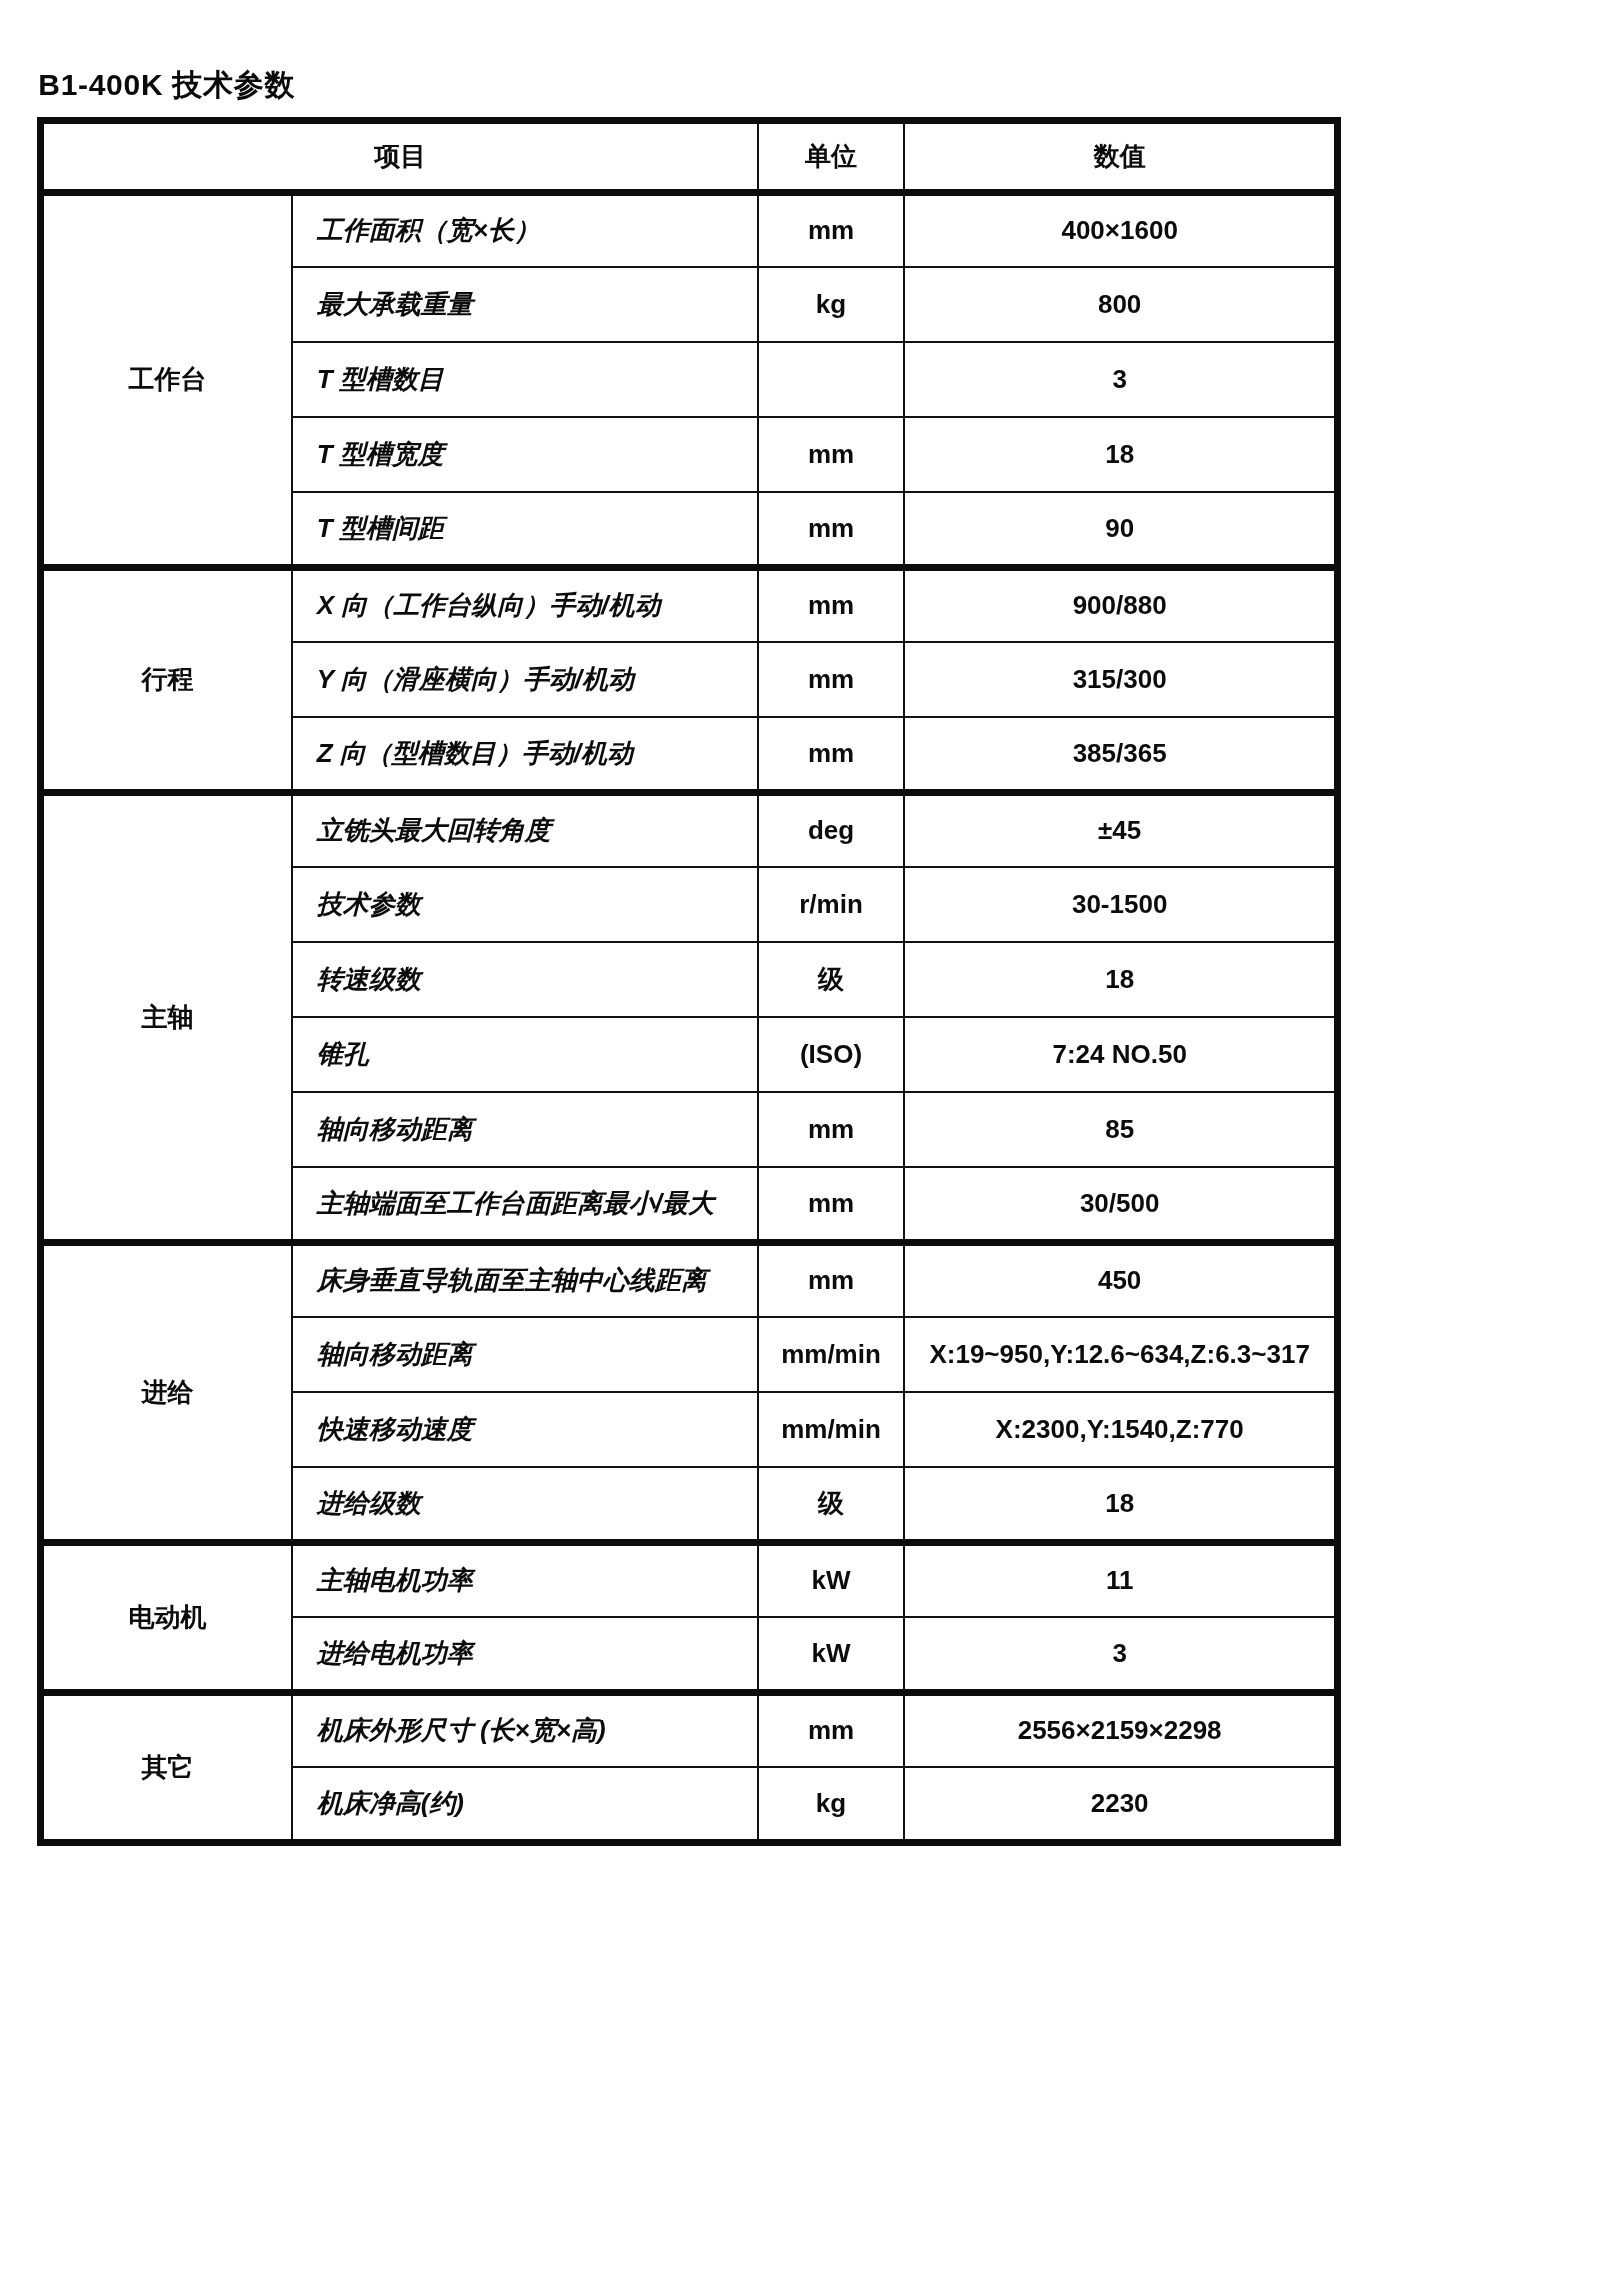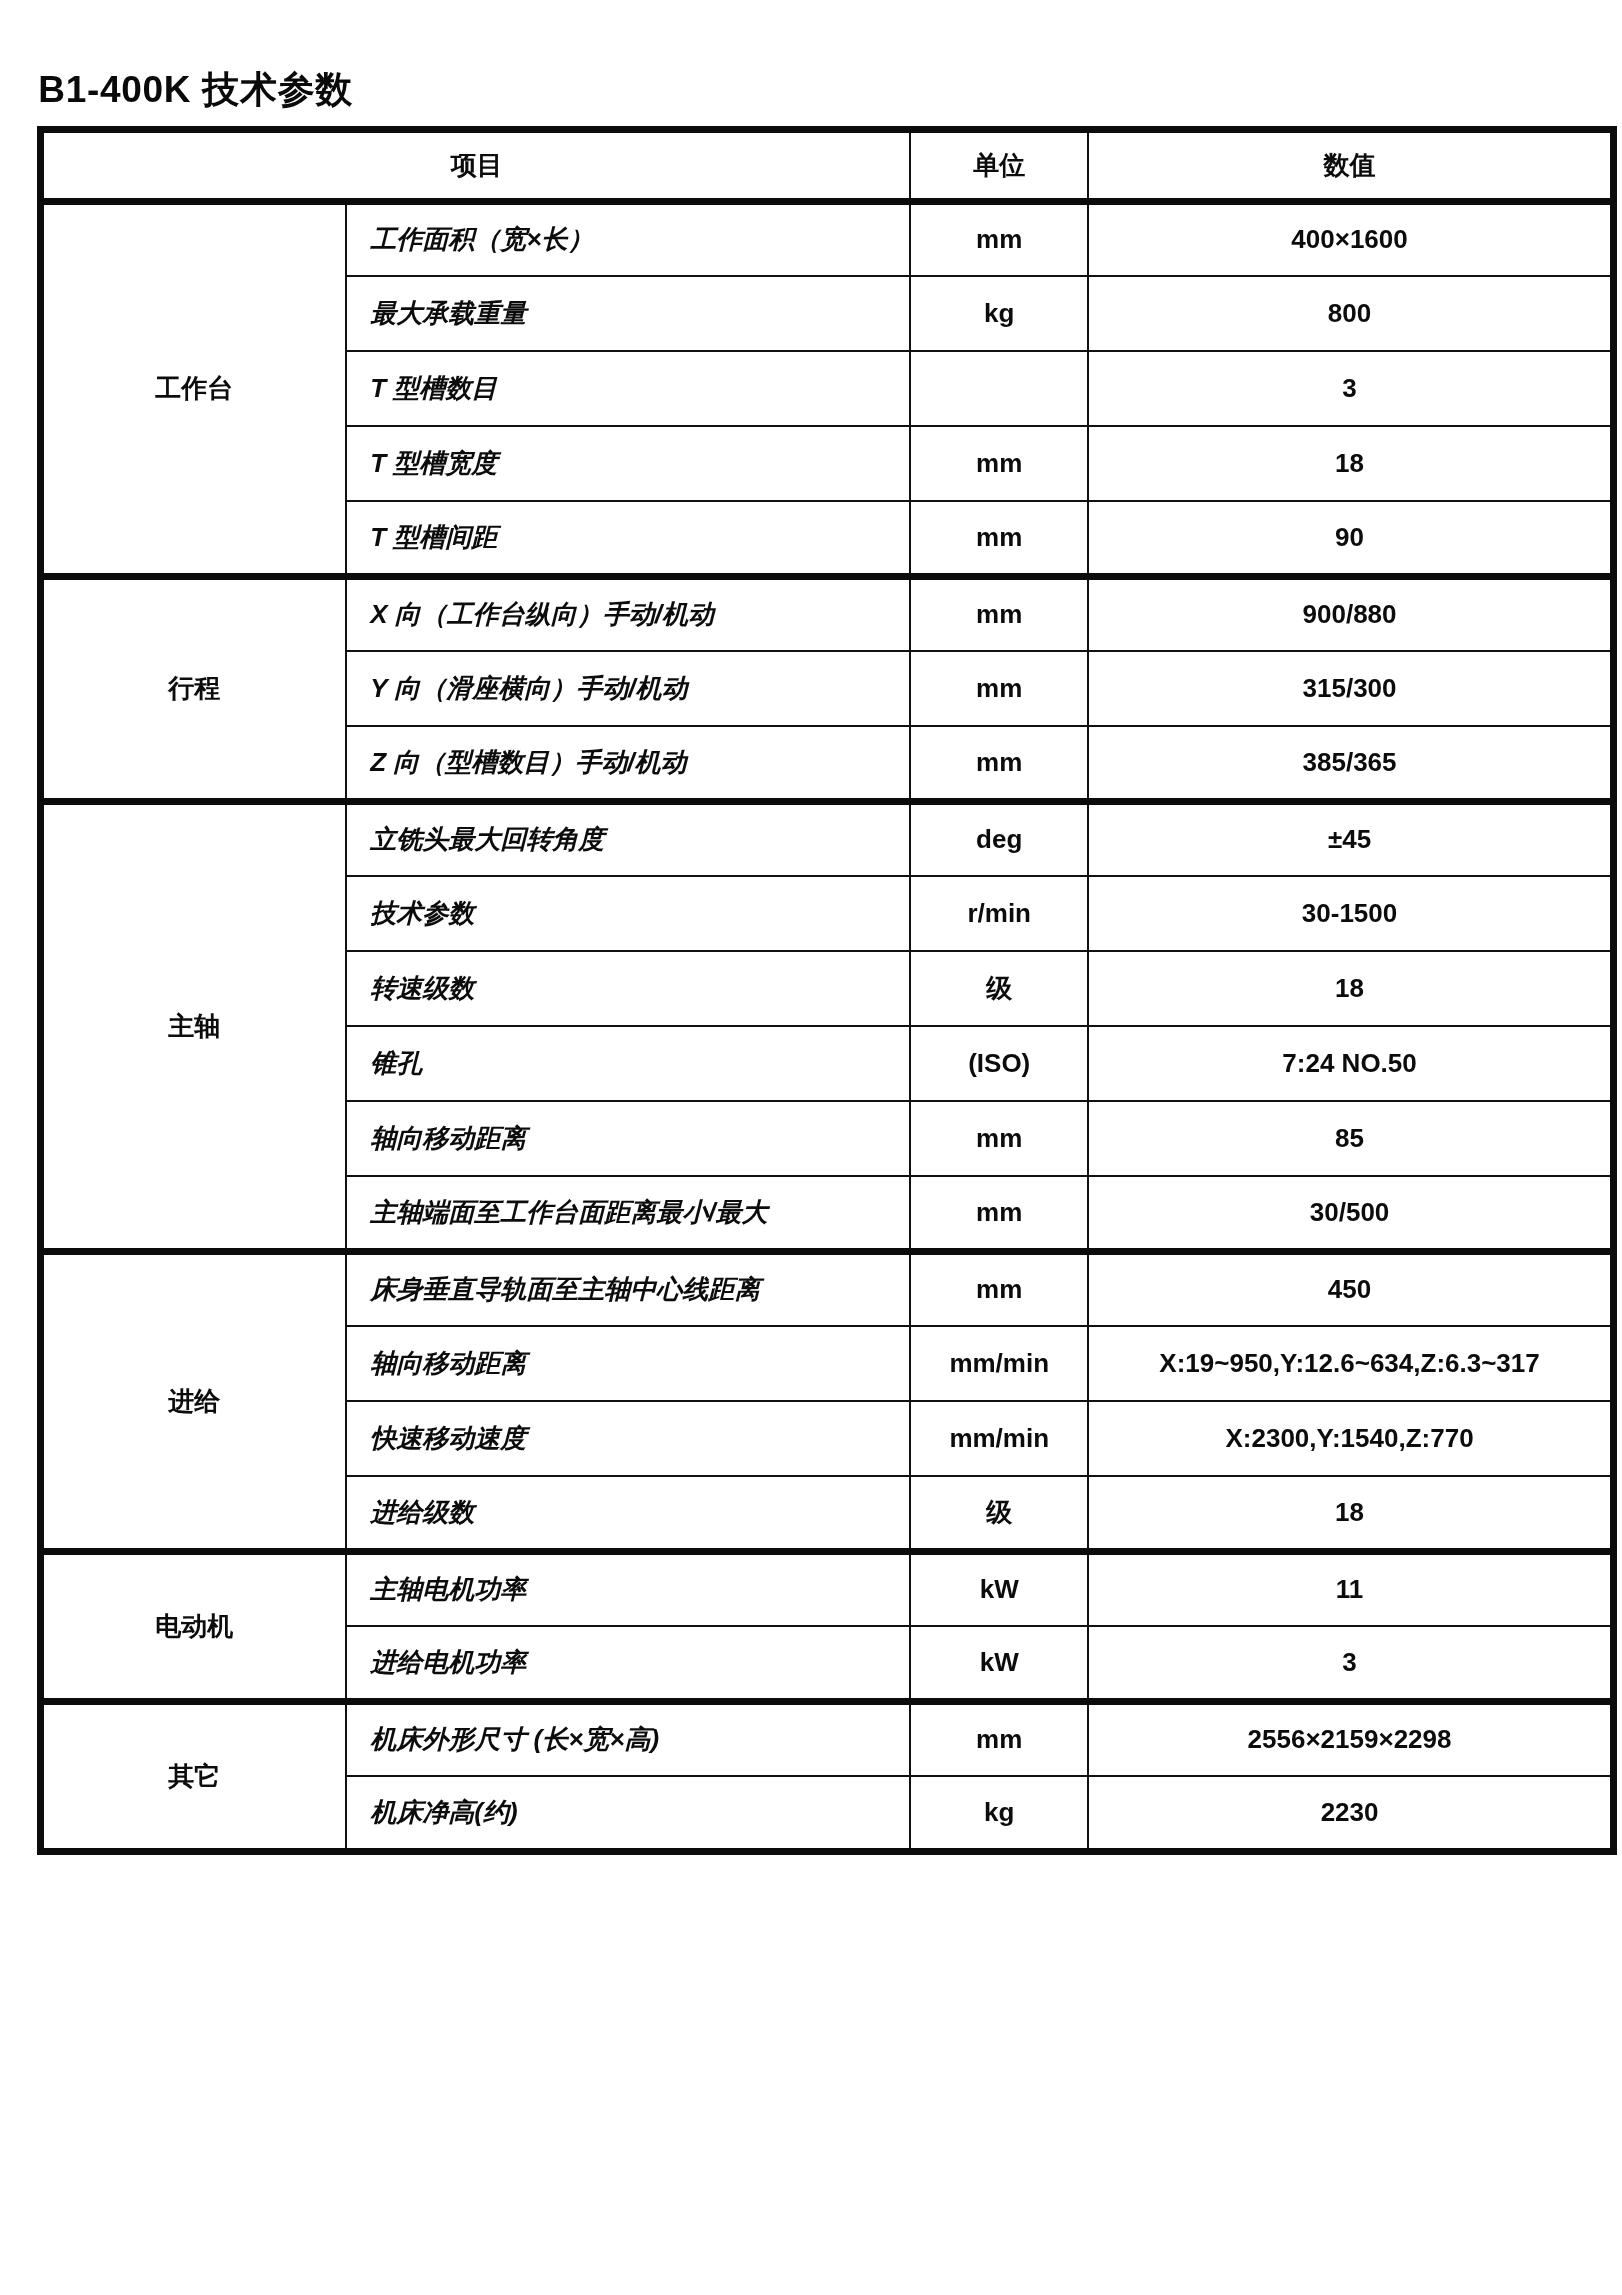--- a/index.html
+++ b/index.html
@@ -11,30 +11,30 @@
   .page {
     position: relative;
     width: 1623px;
     height: 2295px;
     background: #ffffff;
     box-sizing: border-box;
     padding: 65px 21.6px 0 37px;
     color: #0a0a0a;
   }
   .doc-title {
-    font-size: 37px;
+    font-size: 30px;
     font-weight: 700;
     color: #0a0a0a;
     letter-spacing: 0.7px;
     margin: 0 0 10.5px 1.3px;
   }
   table.spec {
     border-collapse: collapse;
     table-layout: fixed;
-    width: 1580px;
+    width: 1304px;
     border: 7.2px solid #0c0c0c;
   }
   table.spec th,
   table.spec td {
     border: 2.6px solid #111111;
     font-size: 26px;
     font-weight: 700;
     color: #0c0c0c;
     text-align: center;
     vertical-align: middle;

